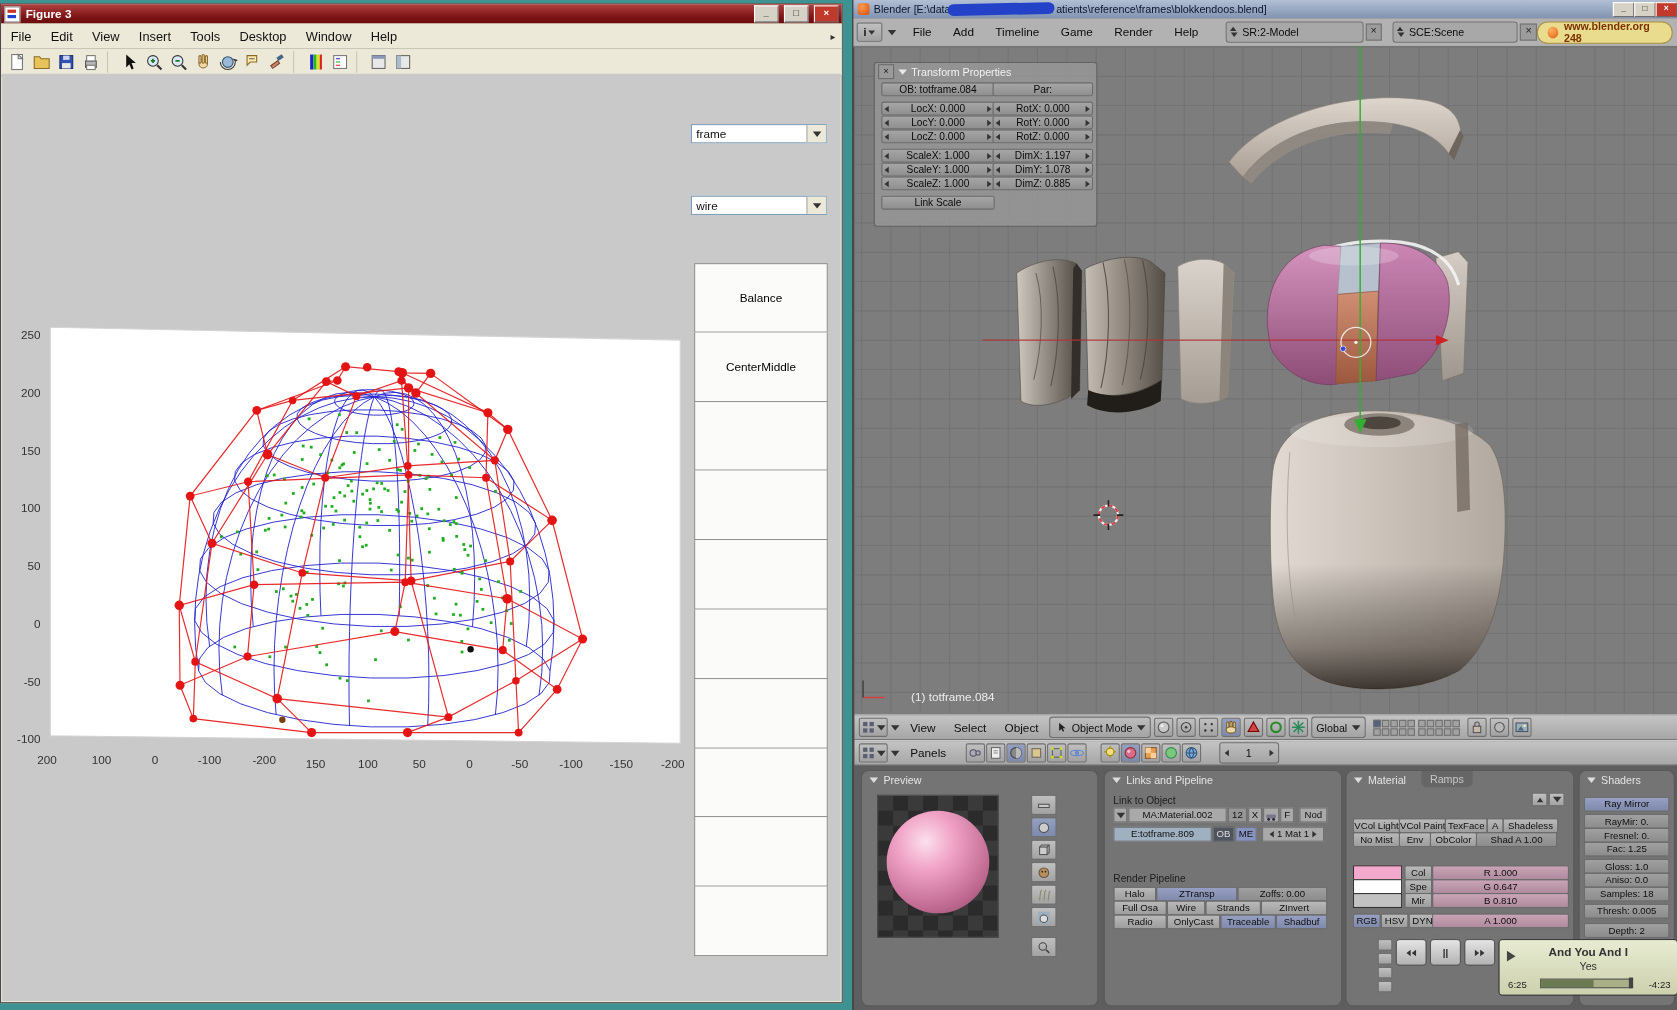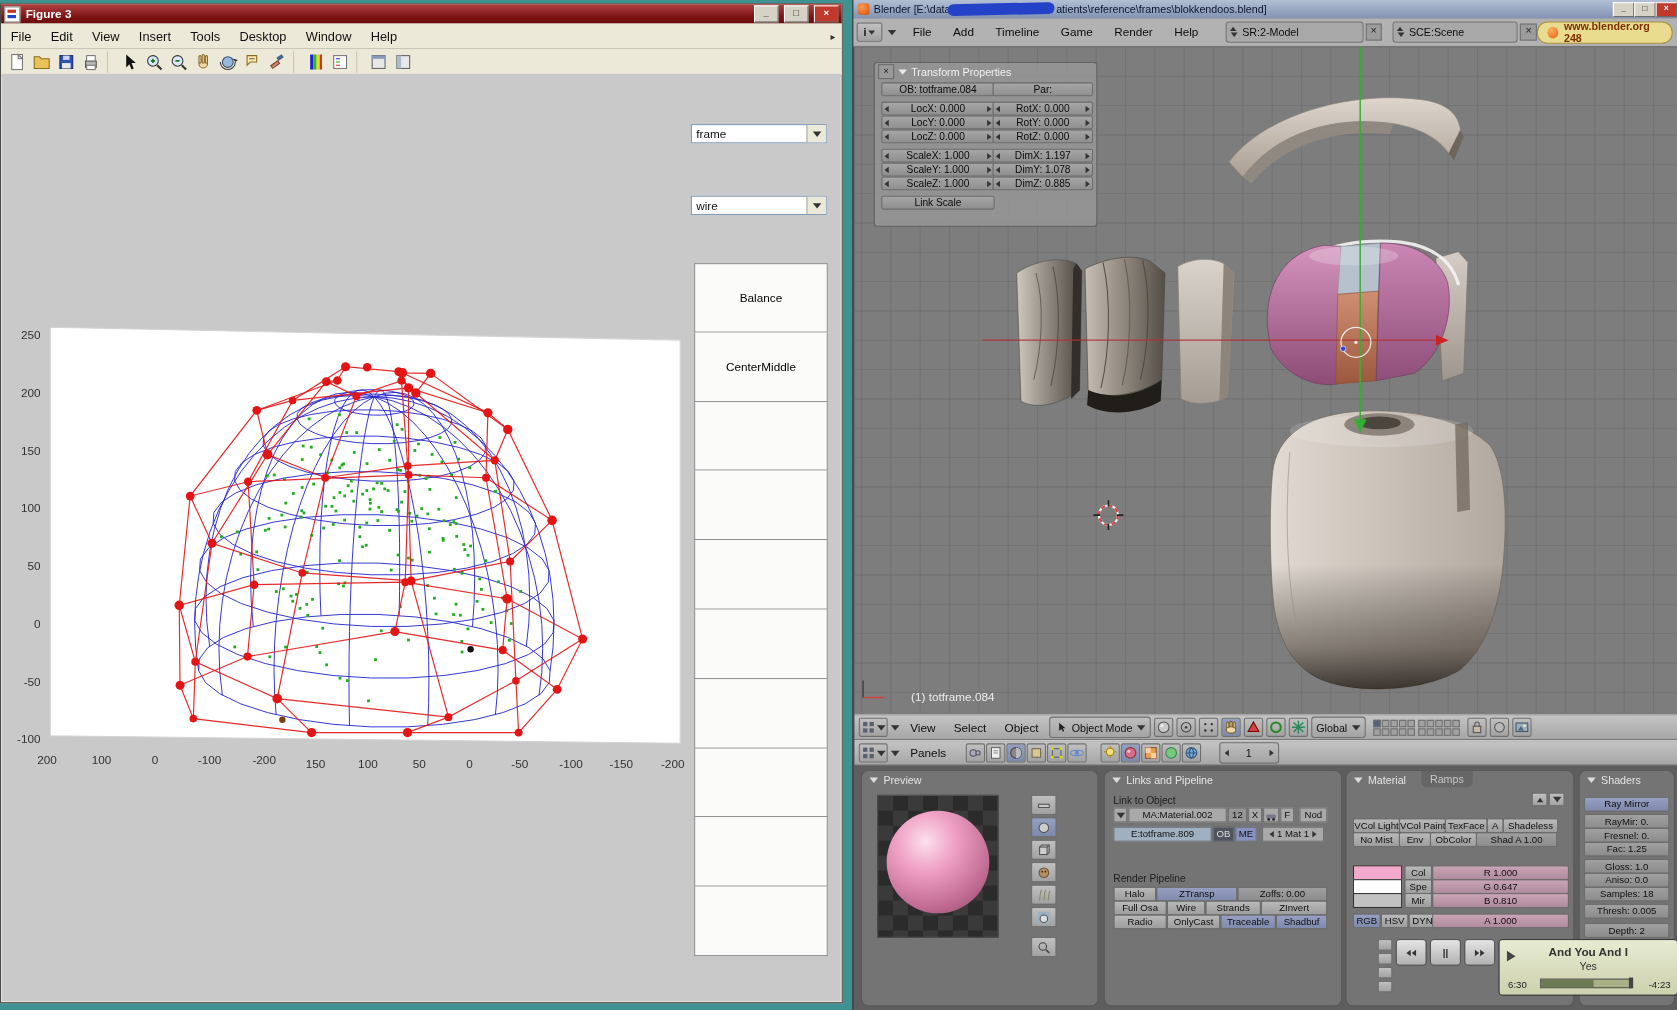--- a/index.html
+++ b/index.html
@@ -1205,21 +1205,21 @@
           </div>
         <div class="pbtn" style="font-weight:bold;">||</div>
         <div class="pbtn">
             <span class="tri-r" style="border-left-color:#333;"></span>
             <span class="tri-r" style="border-left-color:#333;"></span>
           </div>
         <div class="pdisp">
           <div class="pplay"></div>
           <div class="ptitle">And You And I</div>
           <div class="partist">Yes</div>
-          <div class="ptime" style="left:8px;">6:30</div>
+          <div class="ptime" style="left:8px;">6:25</div>
           <div class="pbar">
               <div class="pfill" id="pfill" style="width: 58%;">
                 <div class="pknob" style="right:-2px;"></div>
               </div>
             </div>
           <div class="ptime" style="right:6px;">-4:23</div>
         </div>
       </div>
     </div>
   </div>

